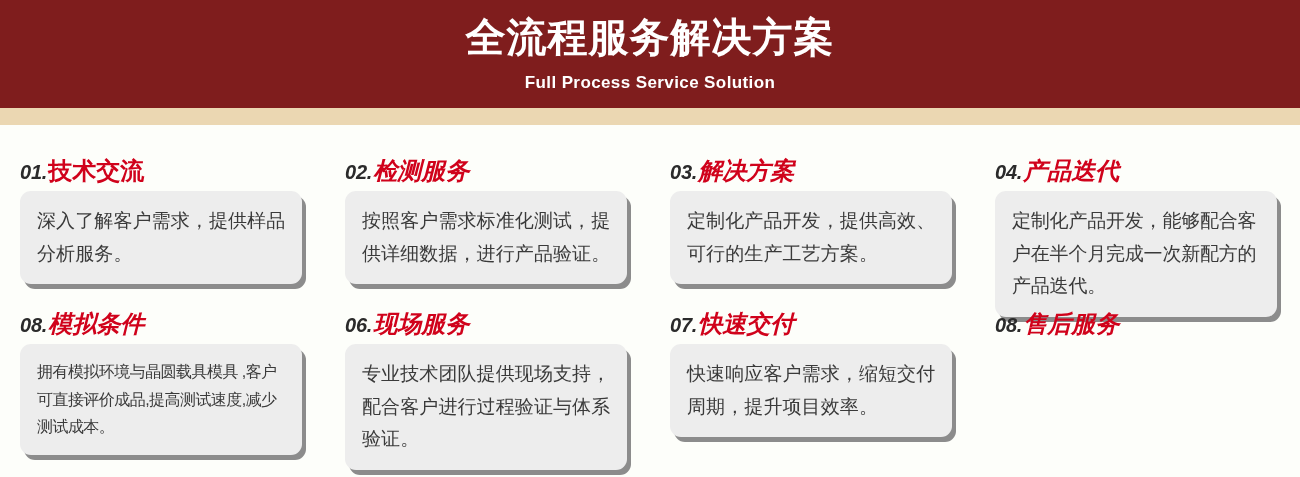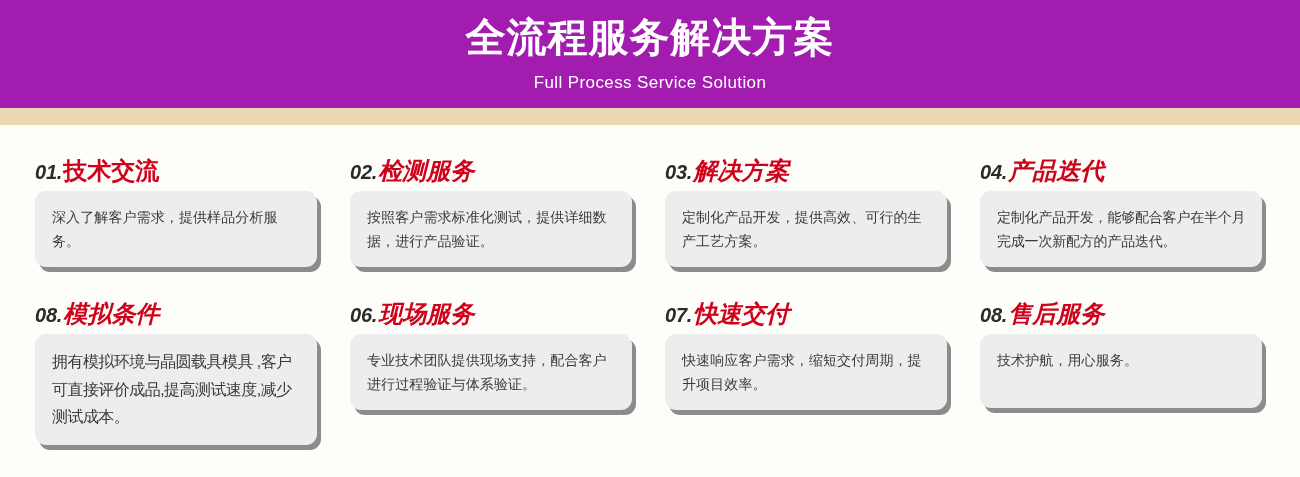--- a/index.html
+++ b/index.html
@@ -22,41 +22,41 @@
     height: 477px;
     background: #FDFEFA;
   }
 
   
   .banner {
     position: absolute;
     top: 0; left: 0;
     width: 1300px;
     height: 108px;
-    background: #a21caf;
+    background: #7f1d1d;
     display: flex;
     flex-direction: column;
     align-items: center;
     justify-content: center;
   }
 
   .banner-title {
     font-size: 40px;
     font-weight: bold;
     color: #FFFFFF;
     letter-spacing: 1px;
     line-height: 1.12;
     text-align: center;
     white-space: nowrap;
   }
 
   .banner-subtitle {
     margin-top: 14px;
     font-size: 17px;
-    font-weight: normal;
+    font-weight: bold;
     color: #FFFFFF;
     letter-spacing: 0.4px;
     text-align: center;
     white-space: nowrap;
   }
 
   .banner-strip {
     position: absolute;
     top: 108px; left: 0;
     width: 1300px;
@@ -69,20 +69,21 @@
     position: absolute;
     top: 155px;
     left: 0;
     width: 1264px;
     display: grid;
     grid-template-columns: repeat(4, 315px);
     grid-auto-rows: 143px;
     justify-content: center;
     column-gap: 0px;
     row-gap: 0px;
+    gap: 10px;
   }
 
   .cell {
     position: relative;
     padding-left: 33px;
     padding-right: 33px;
   }
 
   .card-head {
     display: flex;
@@ -118,21 +119,21 @@
     min-height: 74px;
     background: #EDEDED;
     border-radius: 11px;
     box-shadow: 4px 5px 0 0 #8C8C8C;
     padding: 14px 16px 14px 17px;
     display: flex;
     align-items: flex-start;
   }
 
   .card-text {
-    font-size: 14px;
+    font-size: 19px;
     line-height: 1.72;
     color: #3A3A3A;
     letter-spacing: 0.1px;
     word-break: break-all;
   }
 
   
   .cell[data-idx="4"] .card-text {
     letter-spacing: -0.55px;
     font-size: 16px;
@@ -223,19 +224,16 @@
       <div class="card-box">
         <div class="card-text">快速响应客户需求，缩短交付周期，提升项目效率。</div>
       </div>
     </div>
 
     <div class="cell" data-idx="7">
       <div class="card-head">
         <span class="card-num">08.</span>
         <span class="card-title">售后服务</span>
       </div>
-      <div class="card-box">
-        <div class="card-text">技术护航，用心服务。</div>
-      </div>
     </div>
 
   </div>
 </div>
 
 </body></html>

